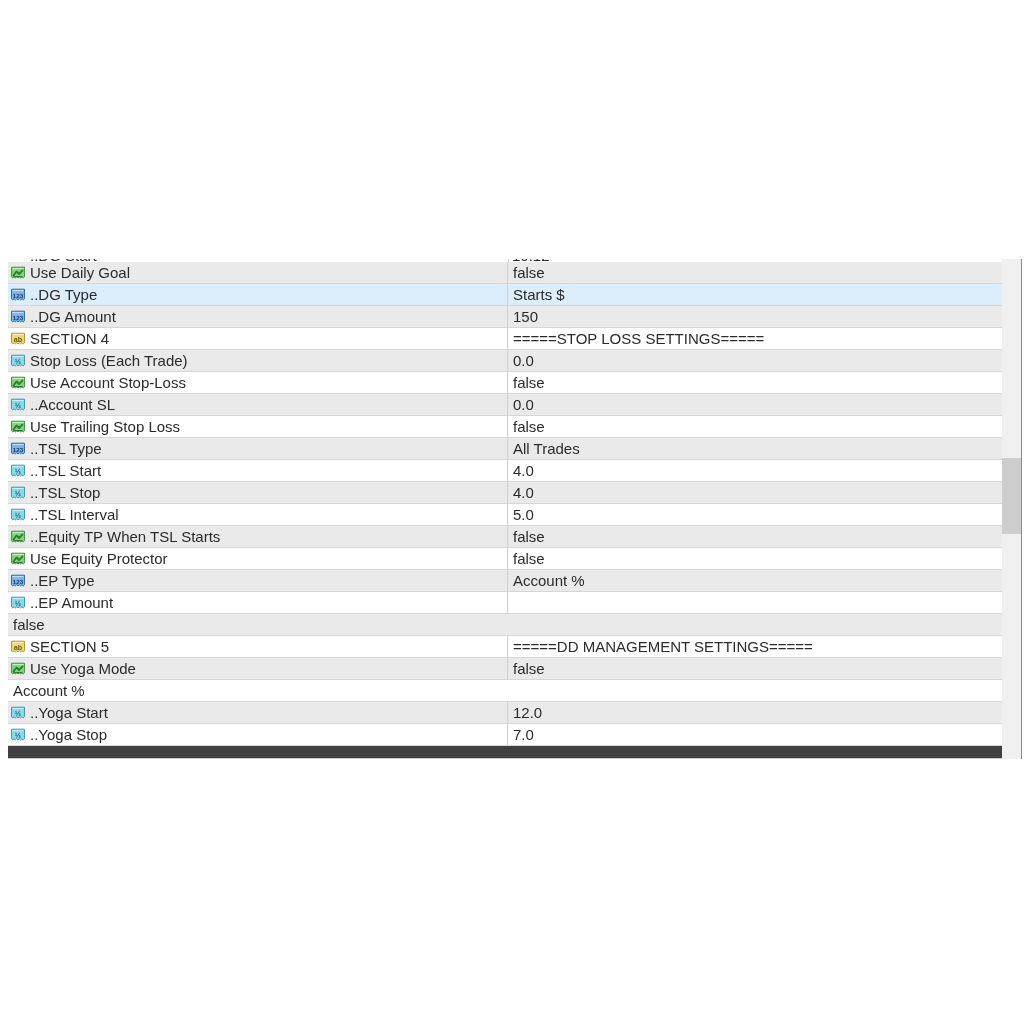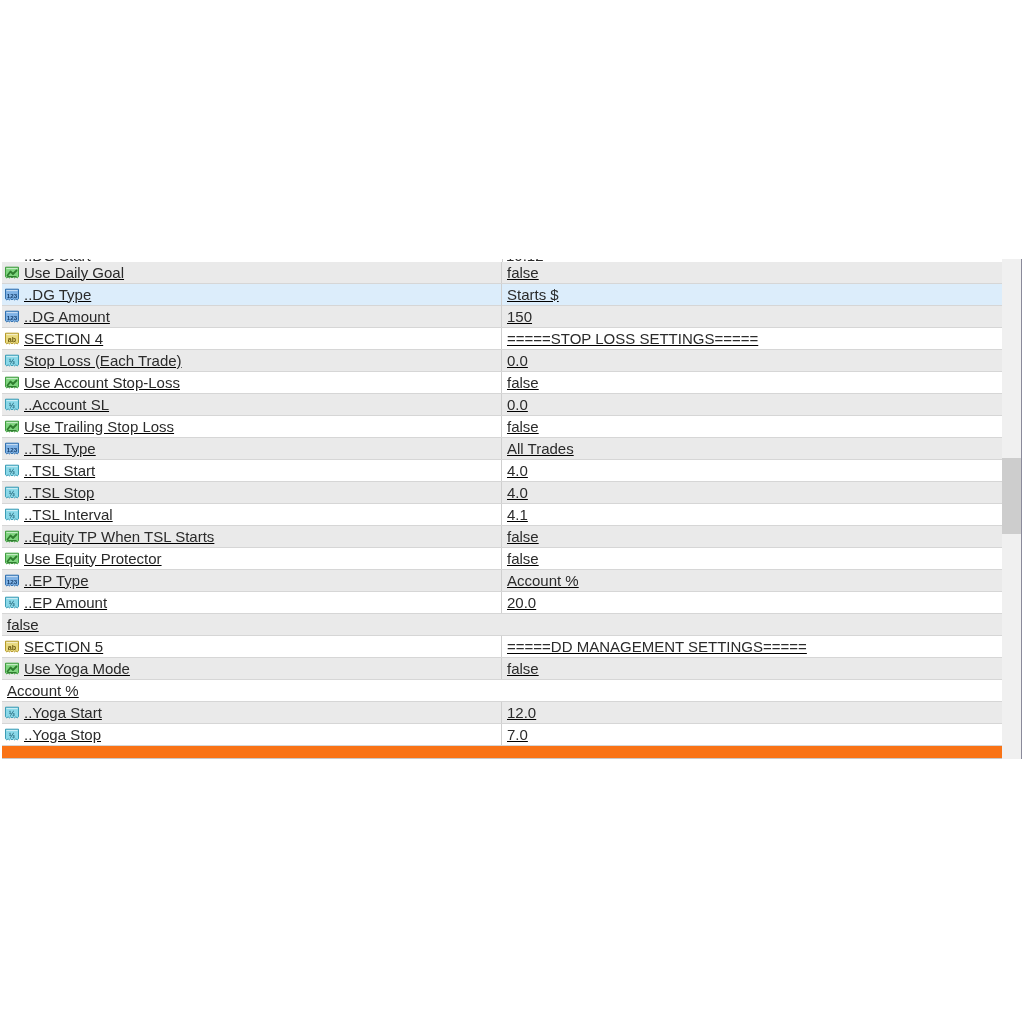--- a/index.html
+++ b/index.html
@@ -25,27 +25,26 @@
     left: 0px;
     top: 259px;
     width: 1022px;
     height: 500px;
     background: #ffffff;
     overflow: hidden;
   }
 
   .grid-viewport {
     position: absolute;
-    left: 2px;
+    left: 8px;
     top: 0px;
     width: 1001px;
     height: 500px;
     overflow: hidden;
-    background: #f97316;
-    text-decoration: underline;
+    background: #404040;
   }
 
   
   .sliver {
     position: relative;
     height: 3px;
     width: 1001px;
     background: #ffffff;
     overflow: hidden;
   }
@@ -317,21 +316,21 @@
             <div class="cell-name">
               <span class="ticon">
                 <svg width="16" height="16" viewBox="0 0 16 16">
                   <path d="M1.5 2.2 h13 v9.6 l-1.3 1.1 -1.3 -1.1 -1.3 1.1 -1.3 -1.1 -1.3 1.1 -1.3 -1.1 -1.3 1.1 -1.3 -1.1 -1.3 1.1 -1.3 -1.1 z" fill="#8ad8e8" stroke="#3a9cb5" stroke-width="1"></path>
                   <rect x="2.4" y="3.0" width="11.2" height="1.1" fill="#ffffff" opacity="0.55"></rect>
                   <text x="8" y="10.6" text-anchor="middle" font-family="Liberation Sans, sans-serif" font-size="7.6" font-weight="bold" fill="#1d5f72">½</text>
                 </svg>
               </span>
               <span class="name-text">..TSL Interval</span>
             </div>
-            <div class="cell-value">4.1</div>
+            <div class="cell-value">5.0</div>
           </div>
           <div class="row alt">
             <div class="cell-name">
               <span class="ticon">
                 <svg width="16" height="16" viewBox="0 0 16 16">
                   <path d="M1.5 2.2 h13 v9.6 l-1.3 1.1 -1.3 -1.1 -1.3 1.1 -1.3 -1.1 -1.3 1.1 -1.3 -1.1 -1.3 1.1 -1.3 -1.1 -1.3 1.1 -1.3 -1.1 z" fill="#7ed47e" stroke="#3f9b3f" stroke-width="1"></path>
                   <rect x="2.4" y="3.0" width="11.2" height="1.1" fill="#ffffff" opacity="0.55"></rect>
                   <polyline points="3.5,10.5 6.5,6.5 9,9 12.5,5.5" fill="none" stroke="#2f7d2f" stroke-width="1.8" stroke-linecap="round" stroke-linejoin="round"></polyline>
                   <line x1="3.5" y1="11.6" x2="12.5" y2="11.6" stroke="#2f7d2f" stroke-width="1.2"></line>
                 </svg>
@@ -371,21 +370,20 @@
             <div class="cell-name">
               <span class="ticon">
                 <svg width="16" height="16" viewBox="0 0 16 16">
                   <path d="M1.5 2.2 h13 v9.6 l-1.3 1.1 -1.3 -1.1 -1.3 1.1 -1.3 -1.1 -1.3 1.1 -1.3 -1.1 -1.3 1.1 -1.3 -1.1 -1.3 1.1 -1.3 -1.1 z" fill="#8ad8e8" stroke="#3a9cb5" stroke-width="1"></path>
                   <rect x="2.4" y="3.0" width="11.2" height="1.1" fill="#ffffff" opacity="0.55"></rect>
                   <text x="8" y="10.6" text-anchor="middle" font-family="Liberation Sans, sans-serif" font-size="7.6" font-weight="bold" fill="#1d5f72">½</text>
                 </svg>
               </span>
               <span class="name-text">..EP Amount</span>
             </div>
-            <div class="cell-value">20.0</div>
           </div>
           <div class="row alt">
             <div class="cell-value">false</div>
           </div>
           <div class="row">
             <div class="cell-name">
               <span class="ticon">
                 <svg width="16" height="16" viewBox="0 0 16 16">
                   <path d="M1.5 2.2 h13 v9.6 l-1.3 1.1 -1.3 -1.1 -1.3 1.1 -1.3 -1.1 -1.3 1.1 -1.3 -1.1 -1.3 1.1 -1.3 -1.1 -1.3 1.1 -1.3 -1.1 z" fill="#e8d97e" stroke="#b59a2a" stroke-width="1"></path>
                   <rect x="2.4" y="3.0" width="11.2" height="1.1" fill="#ffffff" opacity="0.55"></rect>

